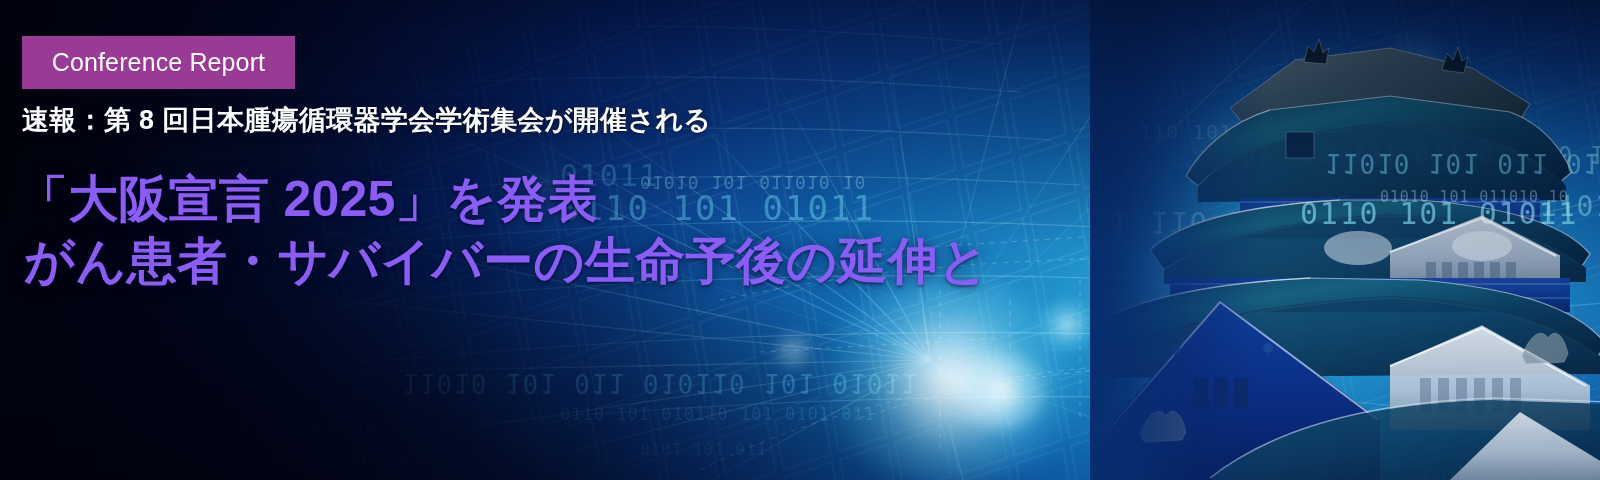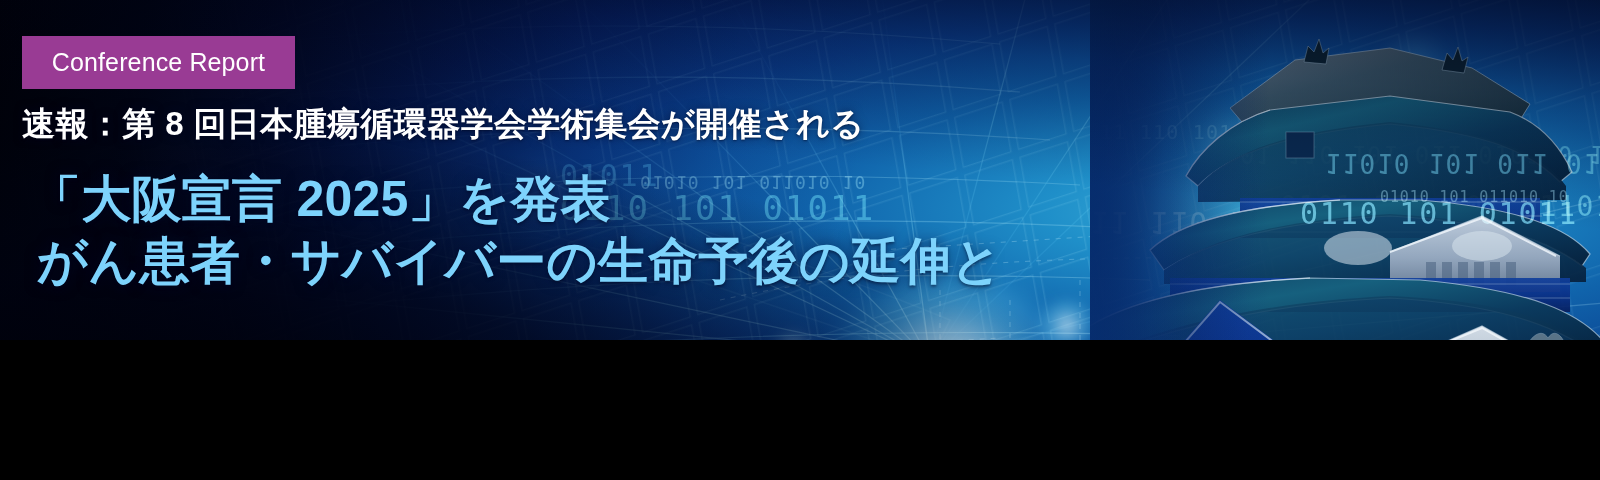--- a/index.html
+++ b/index.html
@@ -4,21 +4,21 @@
 <title>Conference Report Banner</title>
 <style>
   html, body {
     margin: 0;
     padding: 0;
     background: #000;
   }
   #banner {
     position: relative;
     width: 1600px;
-    height: 340px;
+    height: 480px;
     overflow: hidden;
     font-family: "Liberation Sans", "DejaVu Sans", sans-serif;
     background: #02040f;
     user-select: none;
   }
 
   
   .bg-layer { position: absolute; inset: 0; pointer-events: none; }
 
   
@@ -135,38 +135,37 @@
     font-weight: 400;
     letter-spacing: .005em;
     line-height: 1;
     white-space: nowrap;
   }
 
   .subtitle {
     position: absolute;
     left: 22px; top: 104px;
     color: #ffffff;
-    font-size: 33px;
+    font-size: 27px;
     font-weight: 700;
     line-height: 1.2;
     white-space: nowrap;
     letter-spacing: .012em;
     text-shadow: 0 0 10px rgba(0,8,40,0.55), 0 1px 2px rgba(0,6,30,0.5);
   }
 
   .headline {
     position: absolute;
     left: 18px; top: 168px;
-    color: #7dd3fc;
+    color: #8b5cf6;
     font-size: 50px;
     font-weight: 700;
     line-height: 1.24;
     letter-spacing: .005em;
     text-shadow: 0 0 14px rgba(0,10,45,0.55), 0 2px 3px rgba(0,6,30,0.45);
-    margin-left: 13px;
   }
   .headline-line { display: block; white-space: nowrap; }
   .headline-line.indent { padding-left: 6px; text-align: right; }
 </style>
 </head>
 <body>
 
 <div id="banner">
 
   <div class="bg-layer bg-base"></div>

